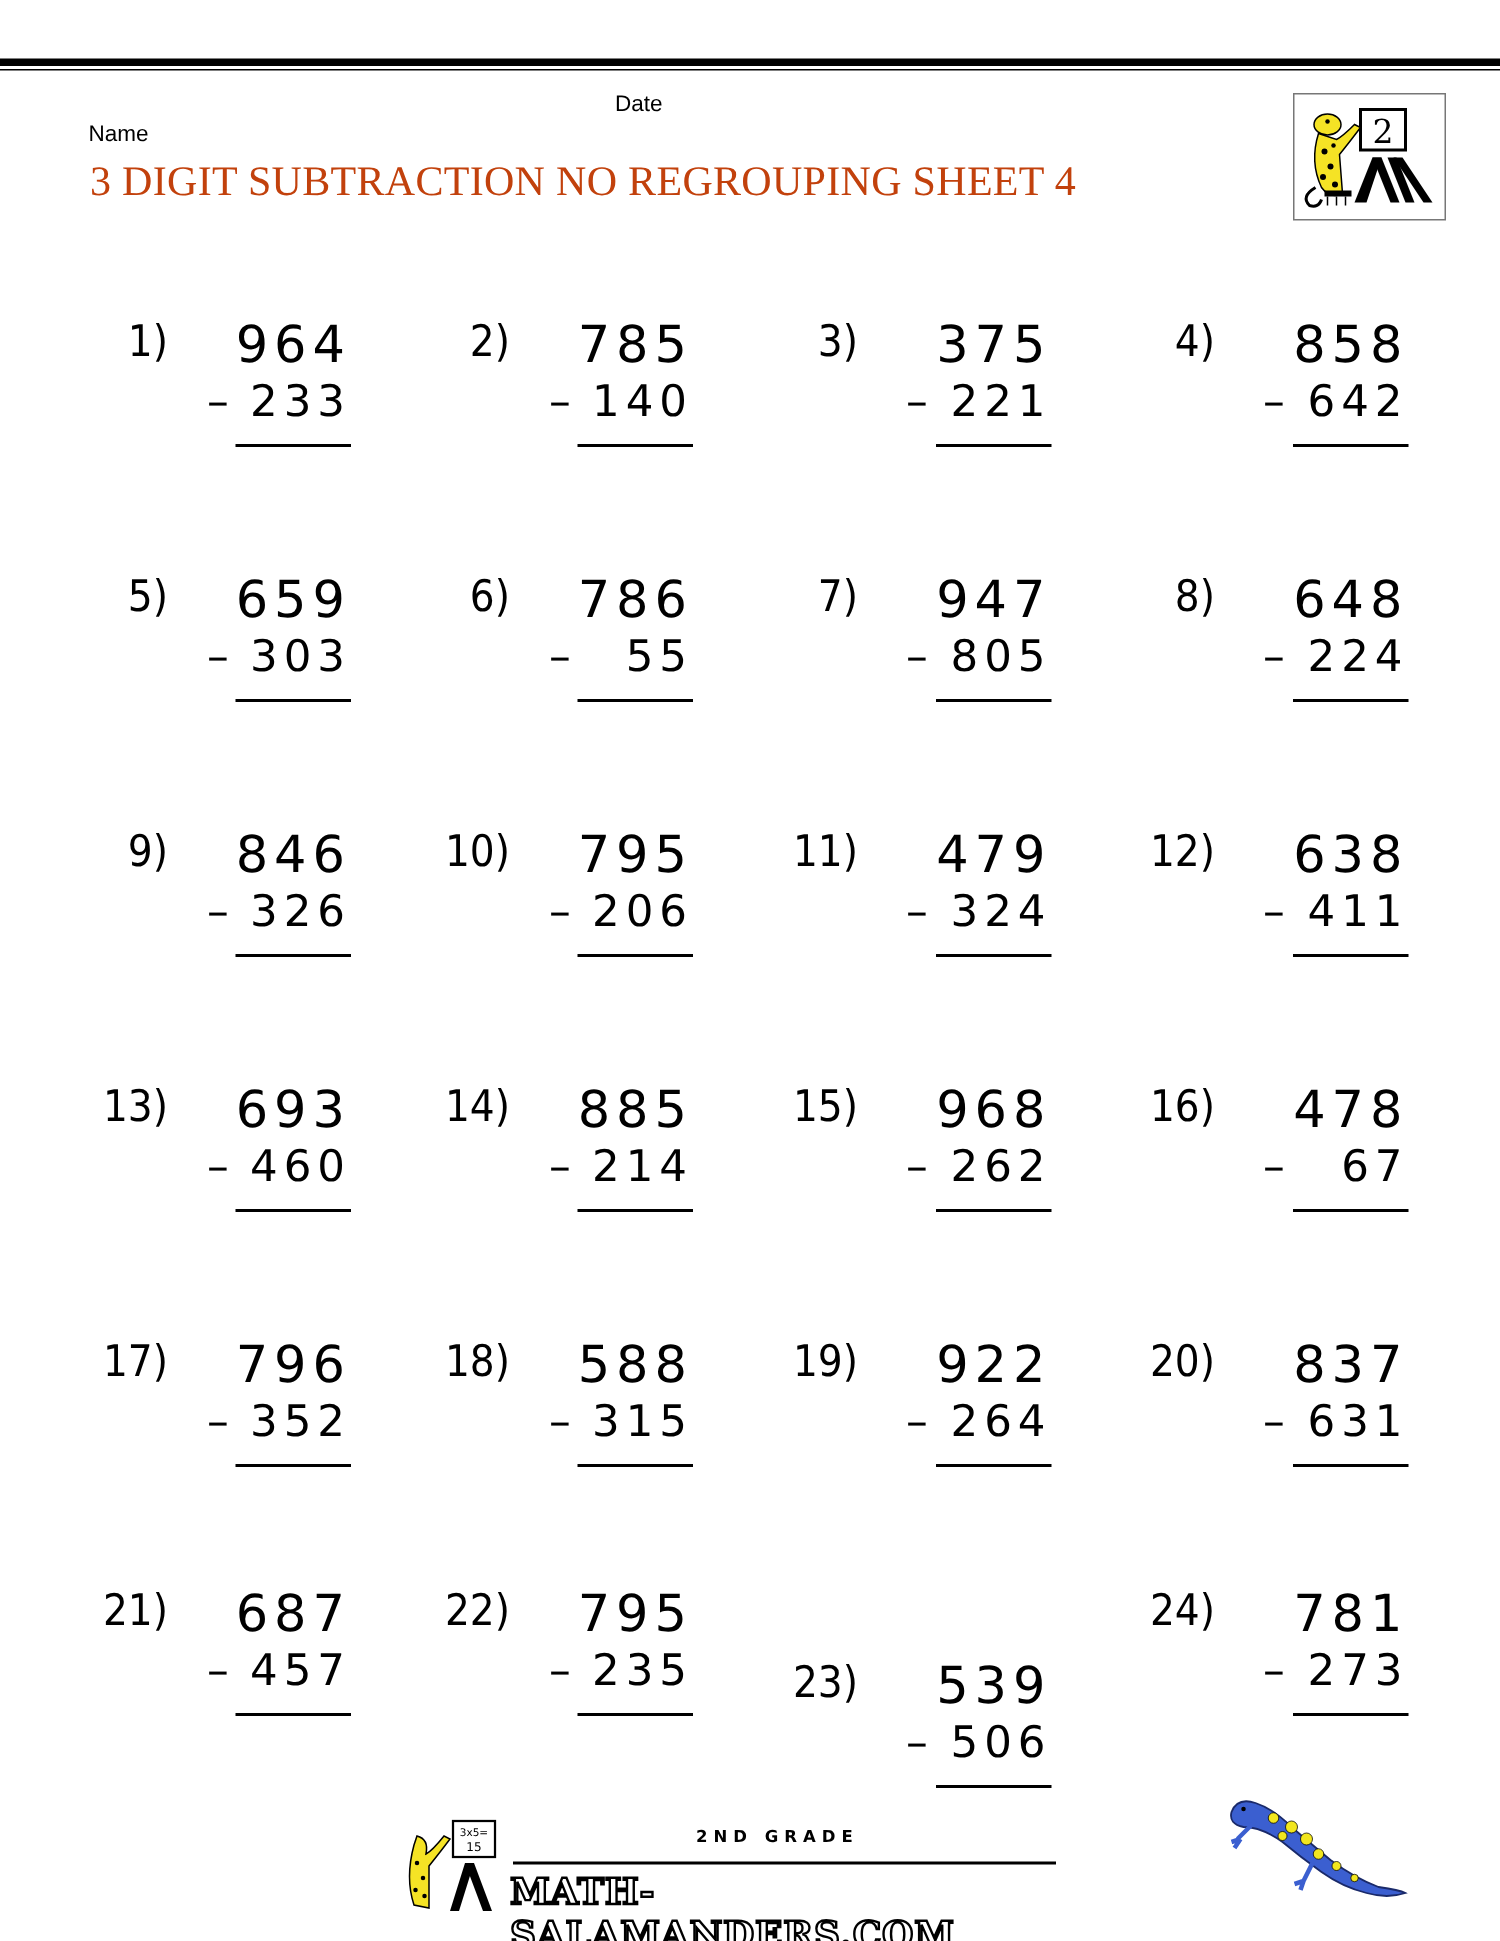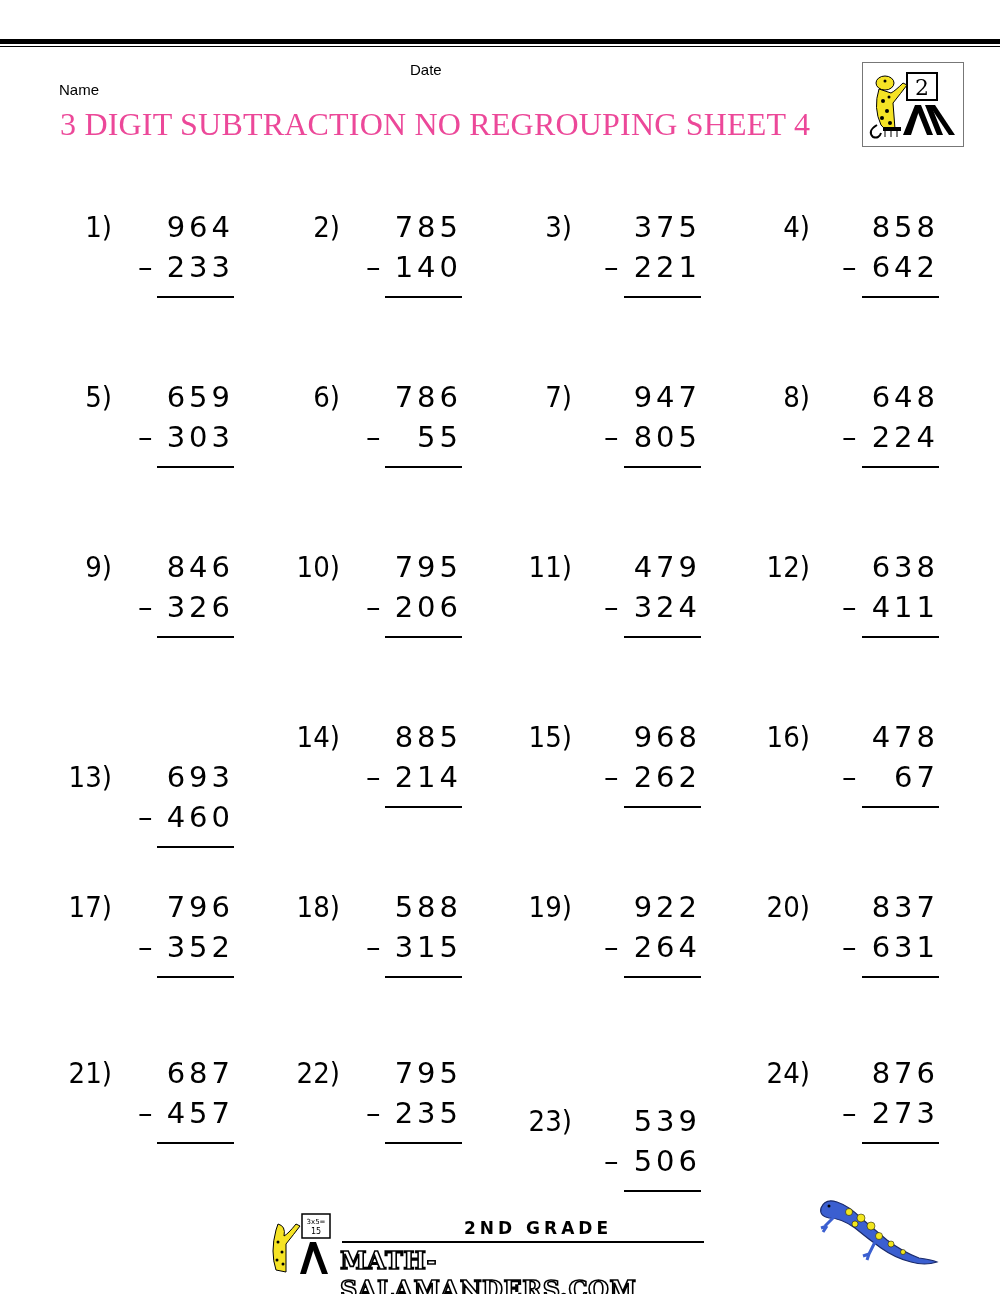--- a/index.html
+++ b/index.html
@@ -1,29 +1,29 @@
 <!DOCTYPE html>
 <html><head>
 <meta charset="utf-8">
 <style>
   html, body { margin: 0; padding: 0; background: #ffffff; }
   body { width: 1000px; height: 1294px; position: relative; overflow: hidden; font-family: "Liberation Sans", sans-serif; color: #000; }
   .rule-thick { position: absolute; left: 0; top: 39px; width: 1000px; height: 5px; background: #000; }
   .rule-thin { position: absolute; left: 0; top: 46px; width: 1000px; height: 1px; background: #000; }
   .label { position: absolute; top: 61px; font-size: 15px; font-family: "Liberation Sans", sans-serif; }
-  .title { position: absolute; left: 60px; top: 106px; font-family: "Liberation Serif", serif; font-size: 32px; color: #ec4899; letter-spacing: 0.2px; white-space: nowrap; }
+  .title { position: absolute; left: 60px; top: 106px; font-family: "Liberation Serif", serif; font-size: 28px; color: #c2410c; letter-spacing: 0.2px; white-space: nowrap; }
   .logo-box { position: absolute; left: 862px; top: 62px; width: 100px; height: 83px; border: 1px solid #777; background: #fff; }
   .problem { position: absolute; width: 200px; height: 100px; }
   .pnum { position: absolute; left: 0; top: 0; width: 52px; text-align: right; font-size: 29px; font-family: "DejaVu Sans", sans-serif; font-weight: normal; transform: scaleX(0.9); transform-origin: right; }
-  .top { position: absolute; right: 0; top: 0; font-size: 29px; font-family: "DejaVu Sans", sans-serif; letter-spacing: 4px; text-align: right; width: 100px; }
+  .top { position: absolute; right: 0; top: 0; font-size: 34px; font-family: "DejaVu Sans", sans-serif; letter-spacing: 4px; text-align: right; width: 100px; }
   .bottom { position: absolute; right: 0; top: 40px; font-size: 29px; font-family: "DejaVu Sans", sans-serif; letter-spacing: 4px; text-align: right; width: 100px; white-space: pre; }
   .minus { position: absolute; top: 40px; font-size: 29px; font-family: "DejaVu Sans", sans-serif; }
   .line { position: absolute; right: 0; top: 86px; width: 77px; height: 2px; background: #000; }
   .footer-logo { position: absolute; left: 264px; top: 1212px; width: 450px; height: 64px; }
-  .footer-grade { position: absolute; left: 200px; top: 6px; font-family: "DejaVu Sans", sans-serif; font-weight: bold; font-size: 17px; letter-spacing: 4px; }
+  .footer-grade { position: absolute; left: 200px; top: 6px; font-family: "DejaVu Sans", sans-serif; font-weight: bold; font-size: 11px; letter-spacing: 4px; }
   .footer-rule { position: absolute; left: 78px; top: 29px; width: 362px; height: 2px; background: #000; }
   .footer-site { position: absolute; left: 76px; top: 34px; font-family: "DejaVu Serif", serif; font-size: 24px; letter-spacing: 0.5px; color: #fff; -webkit-text-stroke: 1.6px #000; font-weight: bold; }
   .salamander { position: absolute; left: 815px; top: 1196px; width: 125px; height: 74px; }
 </style>
 </head>
 <body>
 
 <div class="rule-thick"></div>
 <div class="rule-thin"></div>
 
@@ -133,21 +133,21 @@
       <div class="bottom">324</div>
       <div class="line"></div>
     </div>
     <div class="problem" style="left: 758px; top: 550px; width: 181px;">
       <div class="pnum">12)</div>
       <div class="top">638</div>
       <div class="minus" style="left:84px">–</div>
       <div class="bottom">411</div>
       <div class="line"></div>
     </div>
-    <div class="problem" style="left: 60px; top: 720px; width: 174px; margin-top: 40px;">
+    <div class="problem" style="left: 60px; top: 720px; width: 174px;">
       <div class="pnum">13)</div>
       <div class="top">693</div>
       <div class="minus" style="left:78px">–</div>
       <div class="bottom">460</div>
       <div class="line"></div>
     </div>
     <div class="problem" style="left: 288px; top: 720px; width: 174px;">
       <div class="pnum">14)</div>
       <div class="top">885</div>
       <div class="minus" style="left:78px">–</div>
@@ -212,21 +212,21 @@
     </div>
     <div class="problem" style="left: 520px; top: 1056px; width: 181px; margin-top: 48px;">
       <div class="pnum">23)</div>
       <div class="top">539</div>
       <div class="minus" style="left:84px">–</div>
       <div class="bottom">506</div>
       <div class="line"></div>
     </div>
     <div class="problem" style="left: 758px; top: 1056px; width: 181px;">
       <div class="pnum">24)</div>
-      <div class="top">876</div>
+      <div class="top">781</div>
       <div class="minus" style="left:84px">–</div>
       <div class="bottom">273</div>
       <div class="line"></div>
     </div>
   </div>
 
 <div class="footer-logo">
   <svg width="80" height="64" viewBox="0 0 80 64" style="position:absolute;left:0;top:0;">
     <rect x="38" y="2" width="28" height="24" fill="#fff" stroke="#000" stroke-width="1.5"></rect>
     <text x="52" y="12" font-size="7" text-anchor="middle" font-family="DejaVu Sans, sans-serif">3x5=</text>

